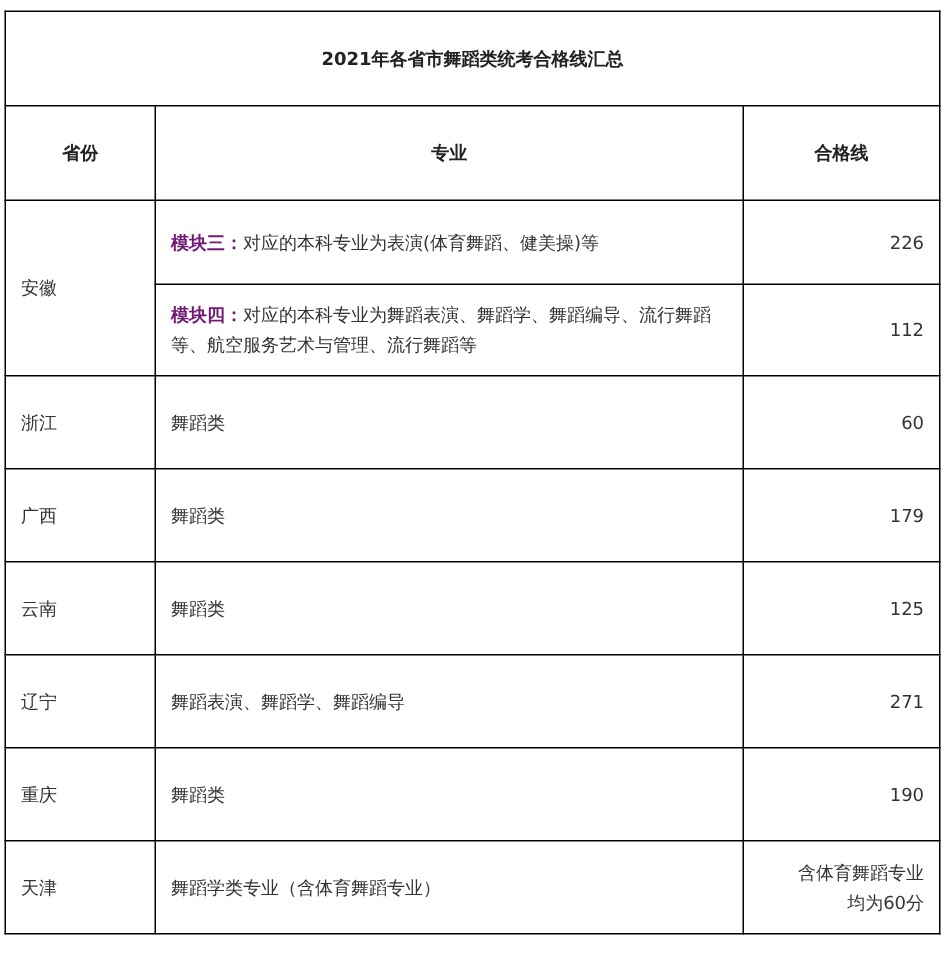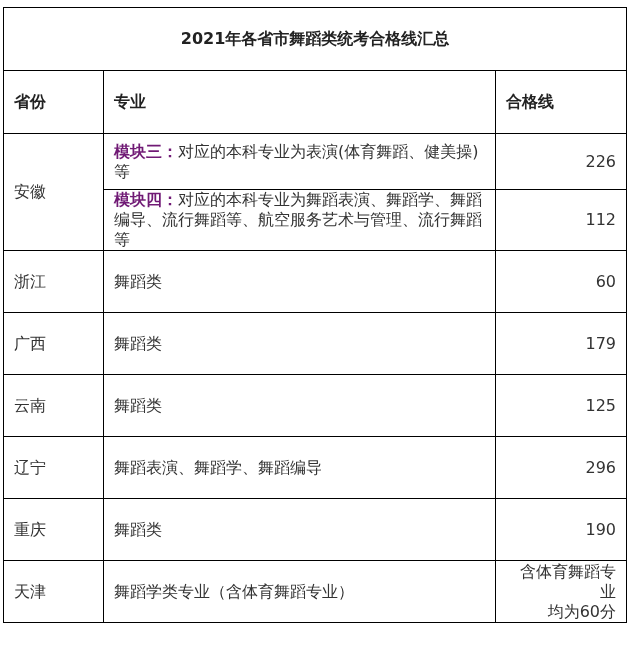--- a/index.html
+++ b/index.html
@@ -4,26 +4,26 @@
 <style>
   html, body { margin:0; padding:0; background:#ffffff; }
   body { width:630px; height:647px; position:relative; font-family:"DejaVu Sans", sans-serif; color:#333333; }
   table.grid {
     position:absolute; left:3px; top:7px;
     border-collapse:collapse; table-layout:fixed;
     width:623px;
   }
   table.grid td {
     border:1px solid #000000;
-    font-size:16px;
+    font-size:12px;
     line-height:20px;
     padding:0 10px;
   }
   .title-cell { height:62px; text-align:center; font-weight:bold; color:#222; font-size:12px; }
-  .hdr { height:62px; text-align:left; font-weight:bold; color:#222; font-size:12px; }
+  .hdr { height:62px; text-align:center; font-weight:bold; color:#222; font-size:12px; }
   .prov { text-align:left; }
   .score { text-align:right; }
   .row { height:62px; }
   .anhui-a { height:56px; }
   .anhui-b { height:61px; }
   .bold { font-weight:bold; color:#701a75; }
 </style>
 </head>
 <body>
 
@@ -62,21 +62,21 @@
     <td class="score">179</td>
   </tr>
   <tr class="row">
     <td class="prov">云南</td>
     <td>舞蹈类</td>
     <td class="score">125</td>
   </tr>
   <tr class="row">
     <td class="prov">辽宁</td>
     <td>舞蹈表演、舞蹈学、舞蹈编导</td>
-    <td class="score">296</td>
+    <td class="score">271</td>
   </tr>
   <tr class="row">
     <td class="prov">重庆</td>
     <td>舞蹈类</td>
     <td class="score">190</td>
   </tr>
   <tr class="row">
     <td class="prov">天津</td>
     <td>舞蹈学类专业（含体育舞蹈专业）</td>
     <td class="score">

